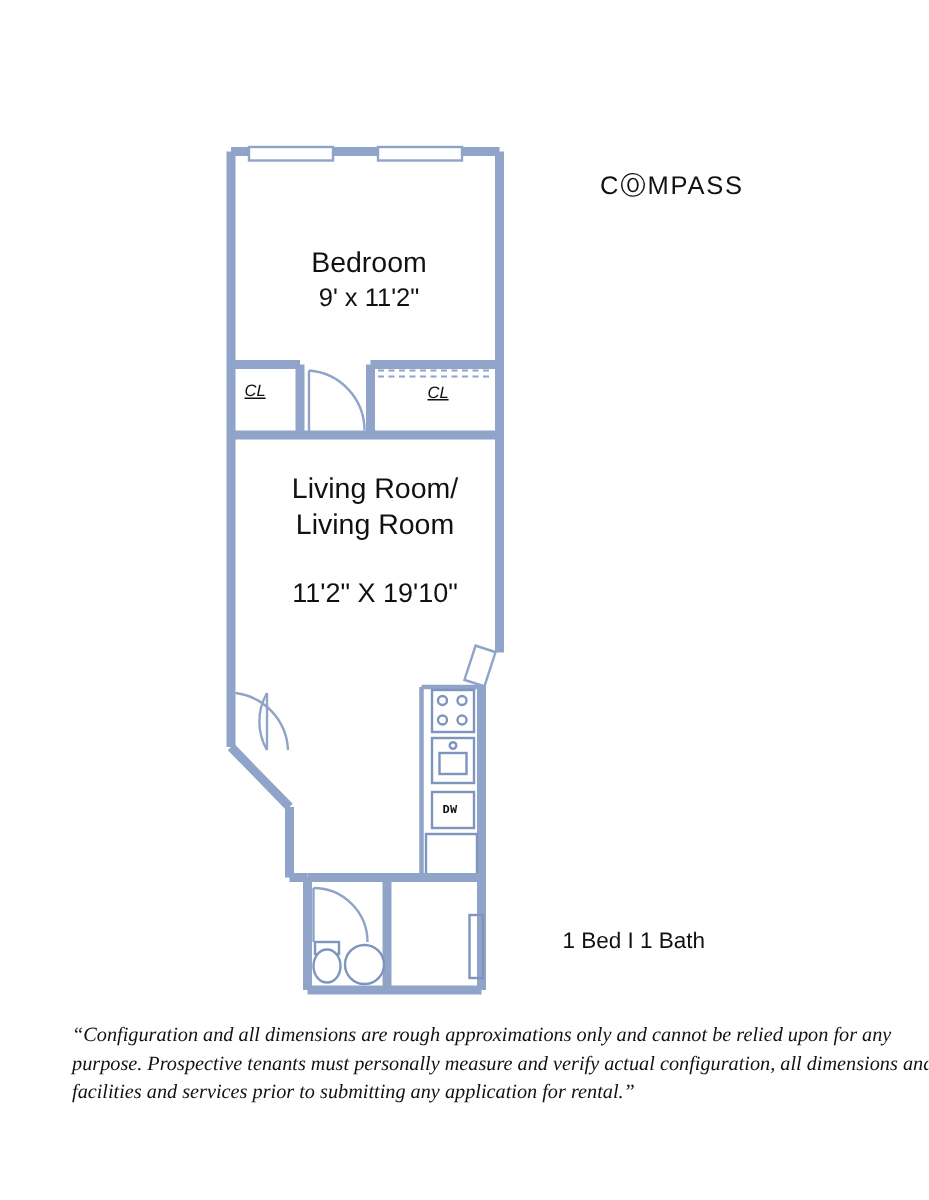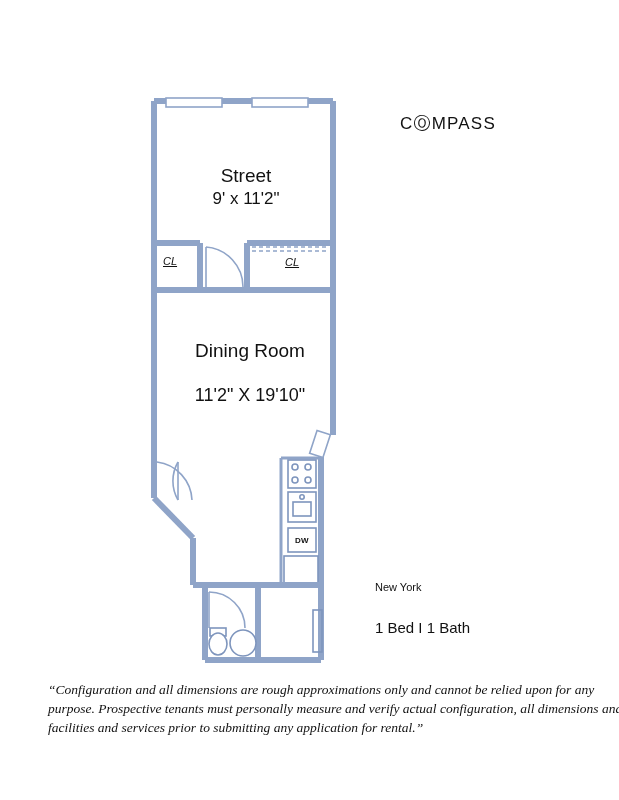--- a/index.html
+++ b/index.html
@@ -80,20 +80,21 @@
   .cl-left { left: 163px; top: 255px; }
   .cl-right { left: 285px; top: 256px; }
   .dw-label {
     position: absolute;
     left: 295px;
     top: 536px;
     font-size: 8px;
     font-weight: bold;
     color: #111;
     letter-spacing: 0.2px;
+    font-family: Liberation Mono, monospace;
   }
   .address-block {
     position: absolute;
     left: 375px;
     top: 580px;
     font-size: 11px;
     line-height: 15px;
     color: #111;
   }
   .beds-baths {
@@ -216,30 +217,30 @@
       <circle cx="243" cy="643" r="13"></circle>
     </g>
 
     <g stroke="#7e95bd" stroke-width="1.6" fill="none">
       <rect x="313" y="610" width="9" height="42"></rect>
     </g>
   </svg>
 
   <div class="brand">CⓄMPASS</div>
 
-  <div class="room-label bedroom-name">Street</div>
+  <div class="room-label bedroom-name">Bedroom</div>
   <div class="room-label bedroom-dims">9' x 11'2"</div>
 
-  <div class="room-label living-name2">Dining Room</div>
+  <div class="room-label living-name1">Living Room/</div>
+  <div class="room-label living-name2">Living Room</div>
   <div class="room-label living-dims">11'2" X 19'10"</div>
 
   <div class="closet-label cl-left">CL</div>
   <div class="closet-label cl-right">CL</div>
 
   <div class="dw-label">DW</div>
 
   <div class="address-block">
-    <div>New York</div>
   </div>
   <div class="beds-baths">1 Bed I 1 Bath</div>
 
   <div class="disclaimer">“Configuration and all dimensions are rough approximations only and cannot be relied upon for any purpose. Prospective tenants must personally measure and verify actual configuration, all dimensions and facilities and services prior to submitting any application for rental.”</div>
 </div>
 
 </body></html>

